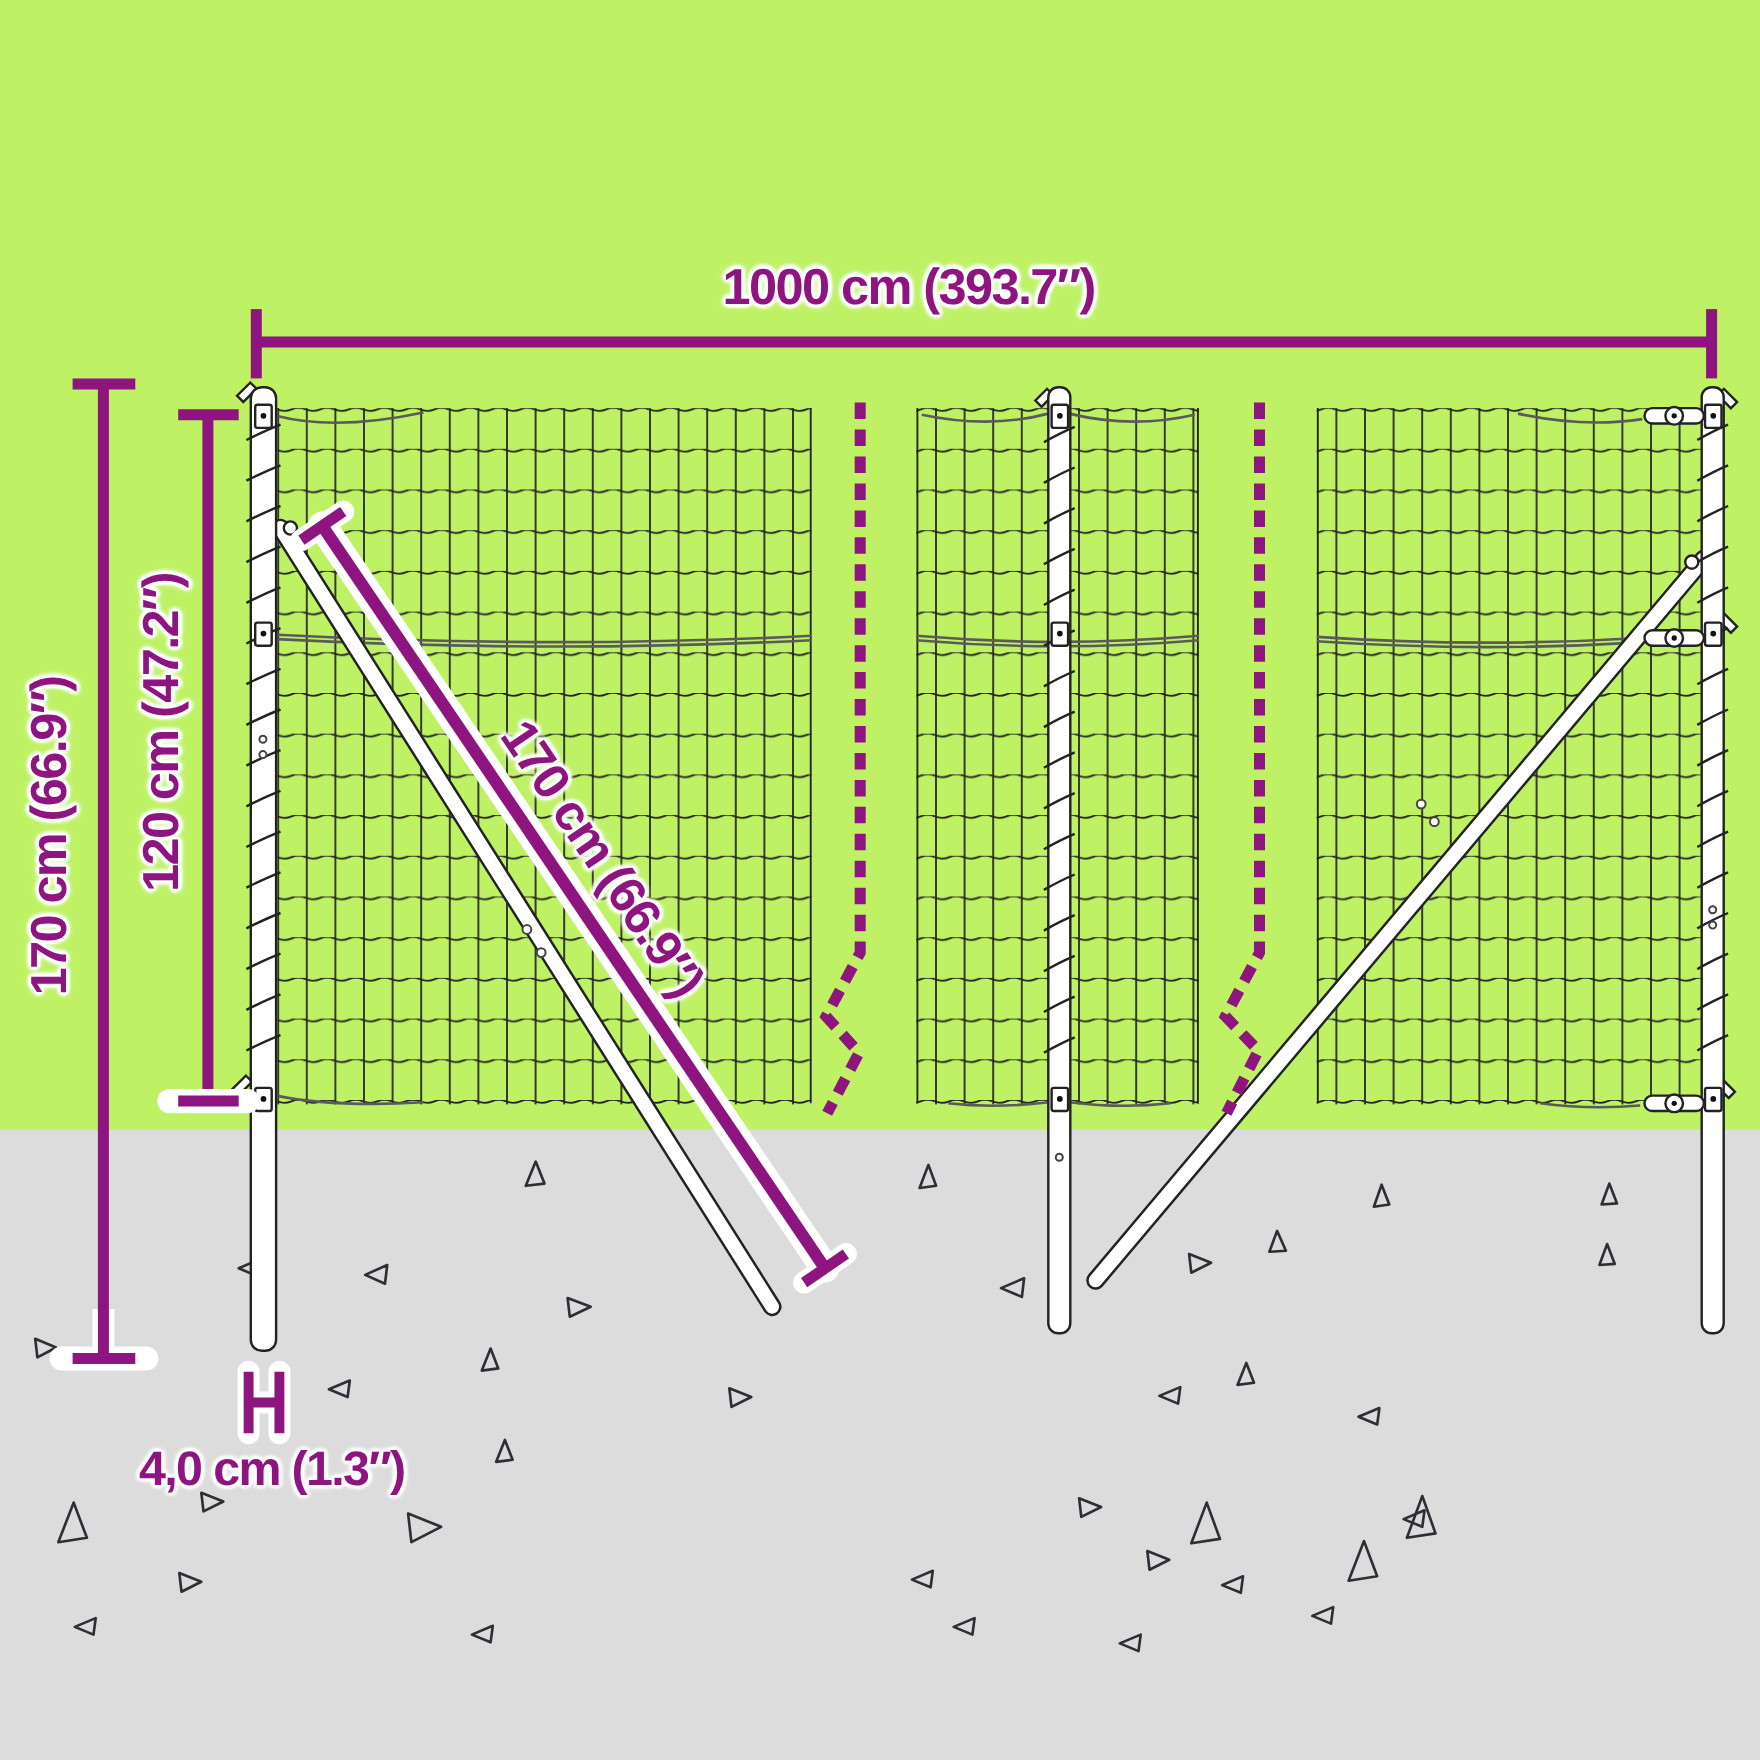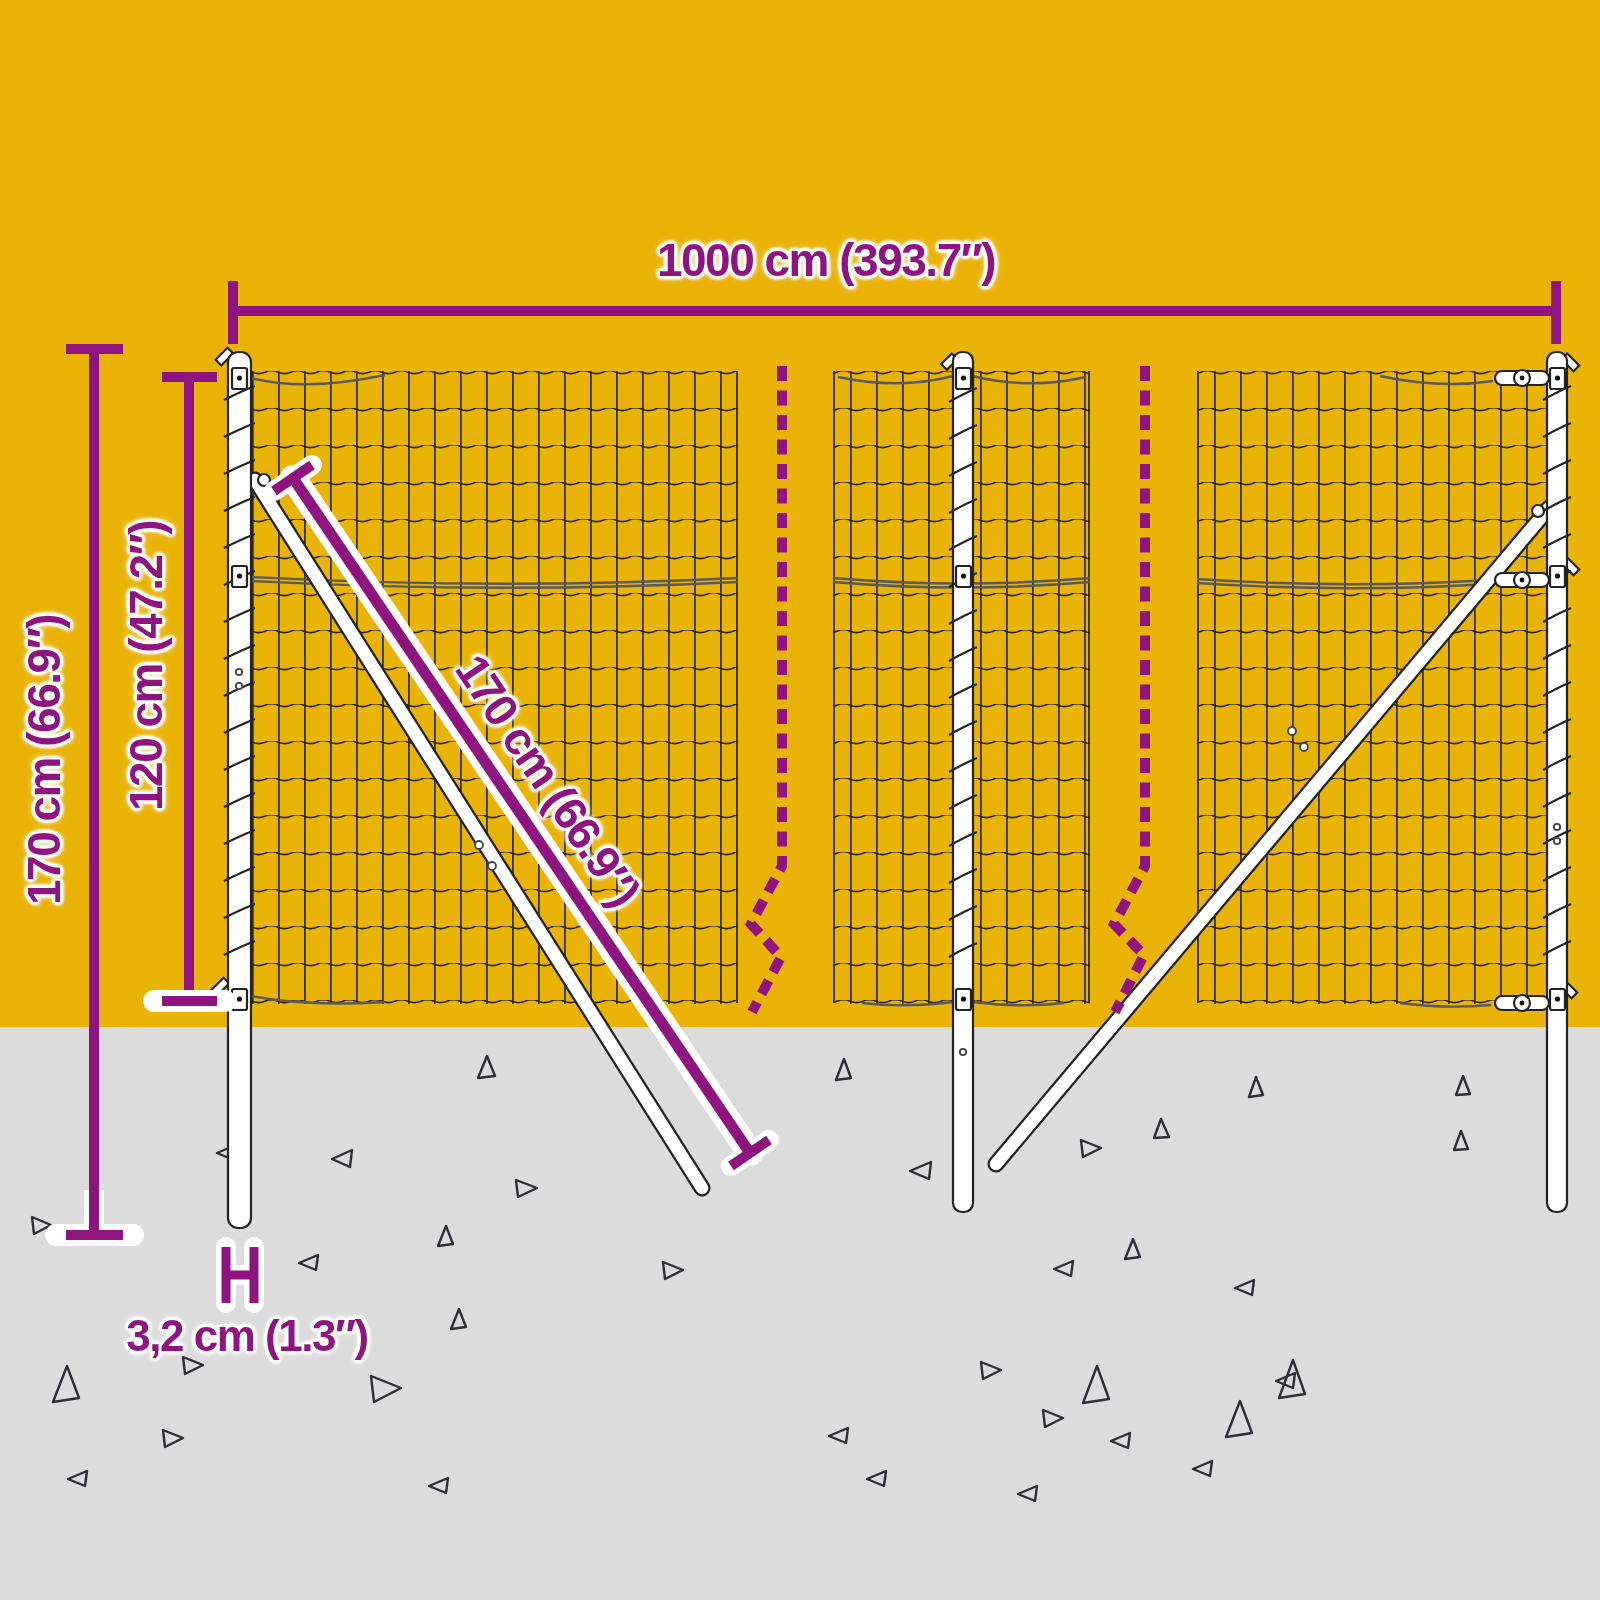--- a/index.html
+++ b/index.html
@@ -2,21 +2,21 @@
 <html style="--accent: #8E157F; --ground: #DCDCDC; --line: #232323;"><head>
 <meta charset="utf-8">
 <style>
   :root{
     --accent:#8E157F;
     --ground:#DCDCDC;
     --line:#232323;
   }
   html,body{margin:0;padding:0;background:#fff;}
   .stage{
-    position:relative;width:1600px;height:1600px;overflow:hidden;background:#eab308;
+    position:relative;width:1600px;height:1600px;overflow:hidden;background:#bef264;
     font-family:"Liberation Sans","DejaVu Sans",sans-serif;
   }
   .stage svg{position:absolute;left:0;top:0;}
   
   .ink{stroke:var(--line);fill:none;stroke-width:1.7;}
   .ink2{stroke:var(--line);fill:none;stroke-width:2.2;}
   .wire{stroke:#5a5a5a;fill:none;stroke-width:2.4;}
   .whitefill{fill:#fff;stroke:var(--line);stroke-width:2.2;}
   .acc{stroke:var(--accent);fill:none;}
   .halo{stroke:#ffffff;fill:none;}
@@ -242,15 +242,15 @@
 </svg>
 
 <div class="lbl center" style="left:826px;top:260px;">1000 cm (393.7″)</div>
 
 <div class="lbl rot90" style="left:44px;top:760px;">170 cm (66.9″)</div>
 
 <div class="lbl rot90" style="left:146px;top:666px;">120 cm (47.2″)</div>
 
 <div class="lbl rot56" style="left:548px;top:780px;">170 cm (66.9″)</div>
 
-<div class="lbl center" style="left:247px;top:1336px;font-size:44px;">3,2 cm (1.3″)</div>
+<div class="lbl center" style="left:247px;top:1336px;font-size:44px;">4,0 cm (1.3″)</div>
 
 </div>
 
 </body></html>

